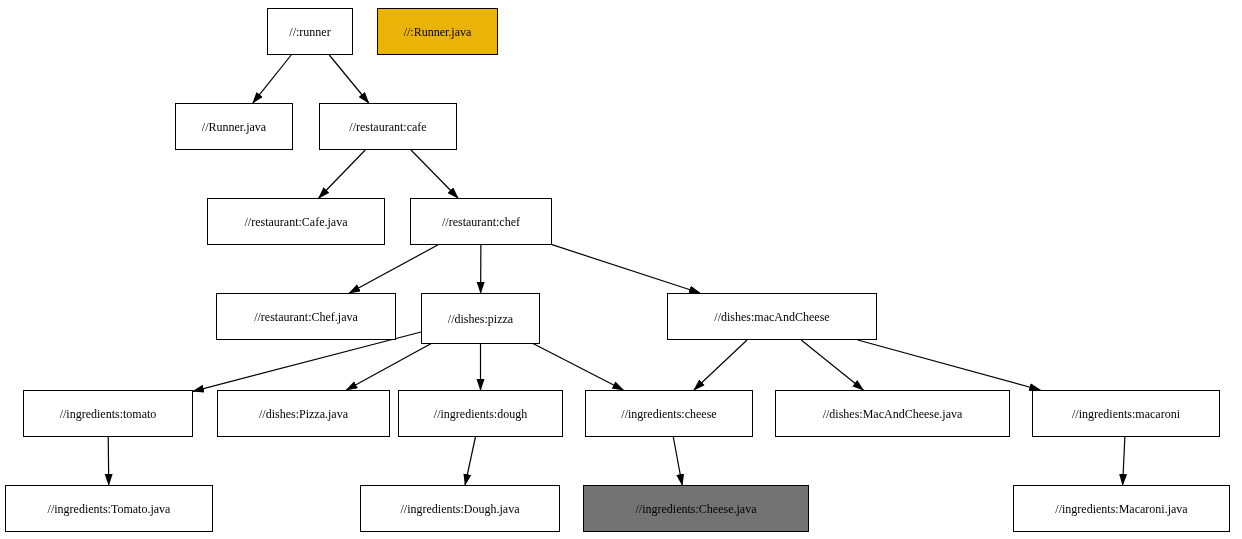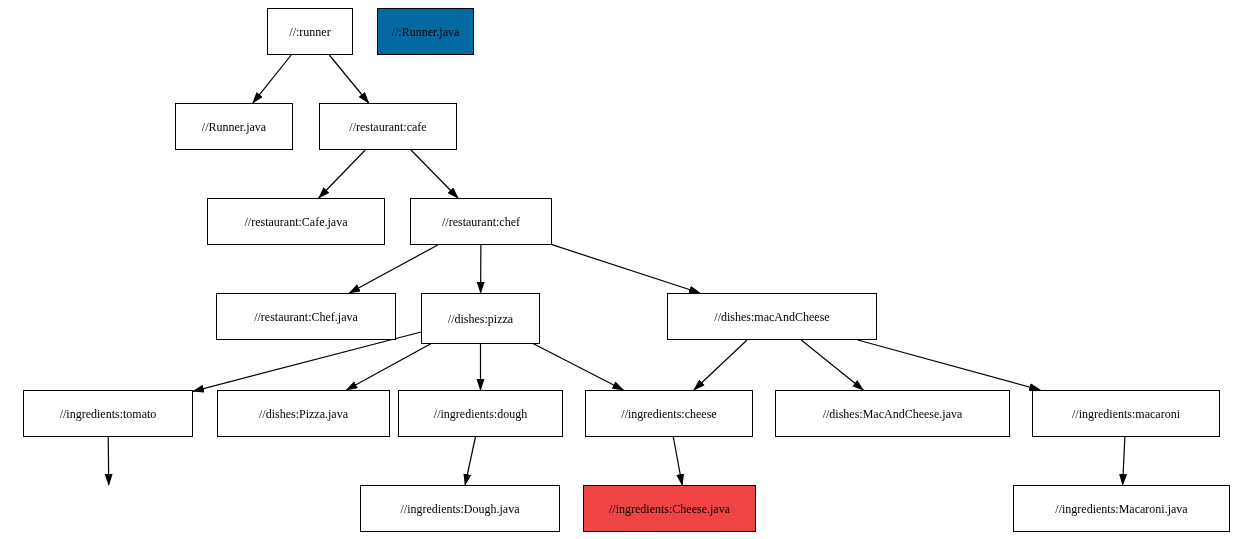--- a/index.html
+++ b/index.html
@@ -60,30 +60,31 @@
       <line x1="526.1675257731958" y1="340" x2="623.3324742268042" y2="390" stroke="#000000" stroke-width="1.2" marker-end="url(#arrow)"></line>
       <line x1="747.0463917525773" y1="340" x2="693.9536082474227" y2="390" stroke="#000000" stroke-width="1.2" marker-end="url(#arrow)"></line>
       <line x1="801.1932989690722" y1="340" x2="863.3067010309278" y2="390" stroke="#000000" stroke-width="1.2" marker-end="url(#arrow)"></line>
       <line x1="857.7628865979382" y1="340" x2="1040.2371134020618" y2="390" stroke="#000000" stroke-width="1.2" marker-end="url(#arrow)"></line>
       <line x1="108.24736842105263" y1="437" x2="108.75263157894737" y2="485" stroke="#000000" stroke-width="1.2" marker-end="url(#arrow)"></line>
       <line x1="475.42894736842106" y1="437" x2="465.07105263157894" y2="485" stroke="#000000" stroke-width="1.2" marker-end="url(#arrow)"></line>
       <line x1="673.328947368421" y1="437" x2="682.171052631579" y2="485" stroke="#000000" stroke-width="1.2" marker-end="url(#arrow)"></line>
       <line x1="1124.8868421052632" y1="437" x2="1122.6131578947368" y2="485" stroke="#000000" stroke-width="1.2" marker-end="url(#arrow)"></line>
     </svg>
 <div class="node" style="left: 267px; top: 8px; width: 86px; height: 47px; background: rgb(255, 255, 255); border-color: rgb(0, 0, 0); color: rgb(0, 0, 0);">//:runner</div>
-    <div class="node" style="left: 377px; top: 8px; width: 97px; height: 47px; background: #0369a1; border-color: rgb(0, 0, 0); color: rgb(0, 0, 0);">//:Runner.java</div>
+    <div class="node" style="left: 377px; top: 8px; width: 121px; height: 47px; background: #eab308; border-color: rgb(0, 0, 0); color: rgb(0, 0, 0);">//:Runner.java</div>
     <div class="node" style="left: 175px; top: 103px; width: 118px; height: 47px; background: rgb(255, 255, 255); border-color: rgb(0, 0, 0); color: rgb(0, 0, 0);">//Runner.java</div>
     <div class="node" style="left: 319px; top: 103px; width: 138px; height: 47px; background: rgb(255, 255, 255); border-color: rgb(0, 0, 0); color: rgb(0, 0, 0);">//restaurant:cafe</div>
     <div class="node" style="left: 207px; top: 198px; width: 178px; height: 47px; background: rgb(255, 255, 255); border-color: rgb(0, 0, 0); color: rgb(0, 0, 0);">//restaurant:Cafe.java</div>
     <div class="node" style="left: 410px; top: 198px; width: 142px; height: 47px; background: rgb(255, 255, 255); border-color: rgb(0, 0, 0); color: rgb(0, 0, 0);">//restaurant:chef</div>
     <div class="node" style="left: 216px; top: 293px; width: 180px; height: 47px; background: rgb(255, 255, 255); border-color: rgb(0, 0, 0); color: rgb(0, 0, 0);">//restaurant:Chef.java</div>
     <div class="node" style="left: 421px; top: 293px; width: 119px; height: 51px; background: rgb(255, 255, 255); border-color: rgb(0, 0, 0); color: rgb(0, 0, 0);">//dishes:pizza</div>
     <div class="node" style="left: 667px; top: 293px; width: 210px; height: 47px; background: rgb(255, 255, 255); border-color: rgb(0, 0, 0); color: rgb(0, 0, 0);">//dishes:macAndCheese</div>
     <div class="node" style="left: 23px; top: 390px; width: 170px; height: 47px; background: rgb(255, 255, 255); border-color: rgb(0, 0, 0); color: rgb(0, 0, 0);">//ingredients:tomato</div>
     <div class="node" style="left: 217px; top: 390px; width: 173px; height: 47px; background: rgb(255, 255, 255); border-color: rgb(0, 0, 0); color: rgb(0, 0, 0);">//dishes:Pizza.java</div>
     <div class="node" style="left: 398px; top: 390px; width: 165px; height: 47px; background: rgb(255, 255, 255); border-color: rgb(0, 0, 0); color: rgb(0, 0, 0);">//ingredients:dough</div>
     <div class="node" style="left: 585px; top: 390px; width: 168px; height: 47px; background: rgb(255, 255, 255); border-color: rgb(0, 0, 0); color: rgb(0, 0, 0);">//ingredients:cheese</div>
     <div class="node" style="left: 775px; top: 390px; width: 235px; height: 47px; background: rgb(255, 255, 255); border-color: rgb(0, 0, 0); color: rgb(0, 0, 0);">//dishes:MacAndCheese.java</div>
     <div class="node" style="left: 1032px; top: 390px; width: 188px; height: 47px; background: rgb(255, 255, 255); border-color: rgb(0, 0, 0); color: rgb(0, 0, 0);">//ingredients:macaroni</div>
+    <div class="node" style="left: 5px; top: 485px; width: 208px; height: 47px; background: rgb(255, 255, 255); border-color: rgb(0, 0, 0); color: rgb(0, 0, 0);">//ingredients:Tomato.java</div>
     <div class="node" style="left: 360px; top: 485px; width: 200px; height: 47px; background: rgb(255, 255, 255); border-color: rgb(0, 0, 0); color: rgb(0, 0, 0);">//ingredients:Dough.java</div>
-    <div class="node" style="left: 583px; top: 485px; width: 173px; height: 47px; background: #ef4444; border-color: rgb(0, 0, 0); color: rgb(0, 0, 0);">//ingredients:Cheese.java</div>
+    <div class="node" style="left: 583px; top: 485px; width: 226px; height: 47px; background: #737373; border-color: rgb(0, 0, 0); color: rgb(0, 0, 0);">//ingredients:Cheese.java</div>
     <div class="node" style="left: 1013px; top: 485px; width: 217px; height: 47px; background: rgb(255, 255, 255); border-color: rgb(0, 0, 0); color: rgb(0, 0, 0);">//ingredients:Macaroni.java</div>
   </div>
 
 </body></html>

